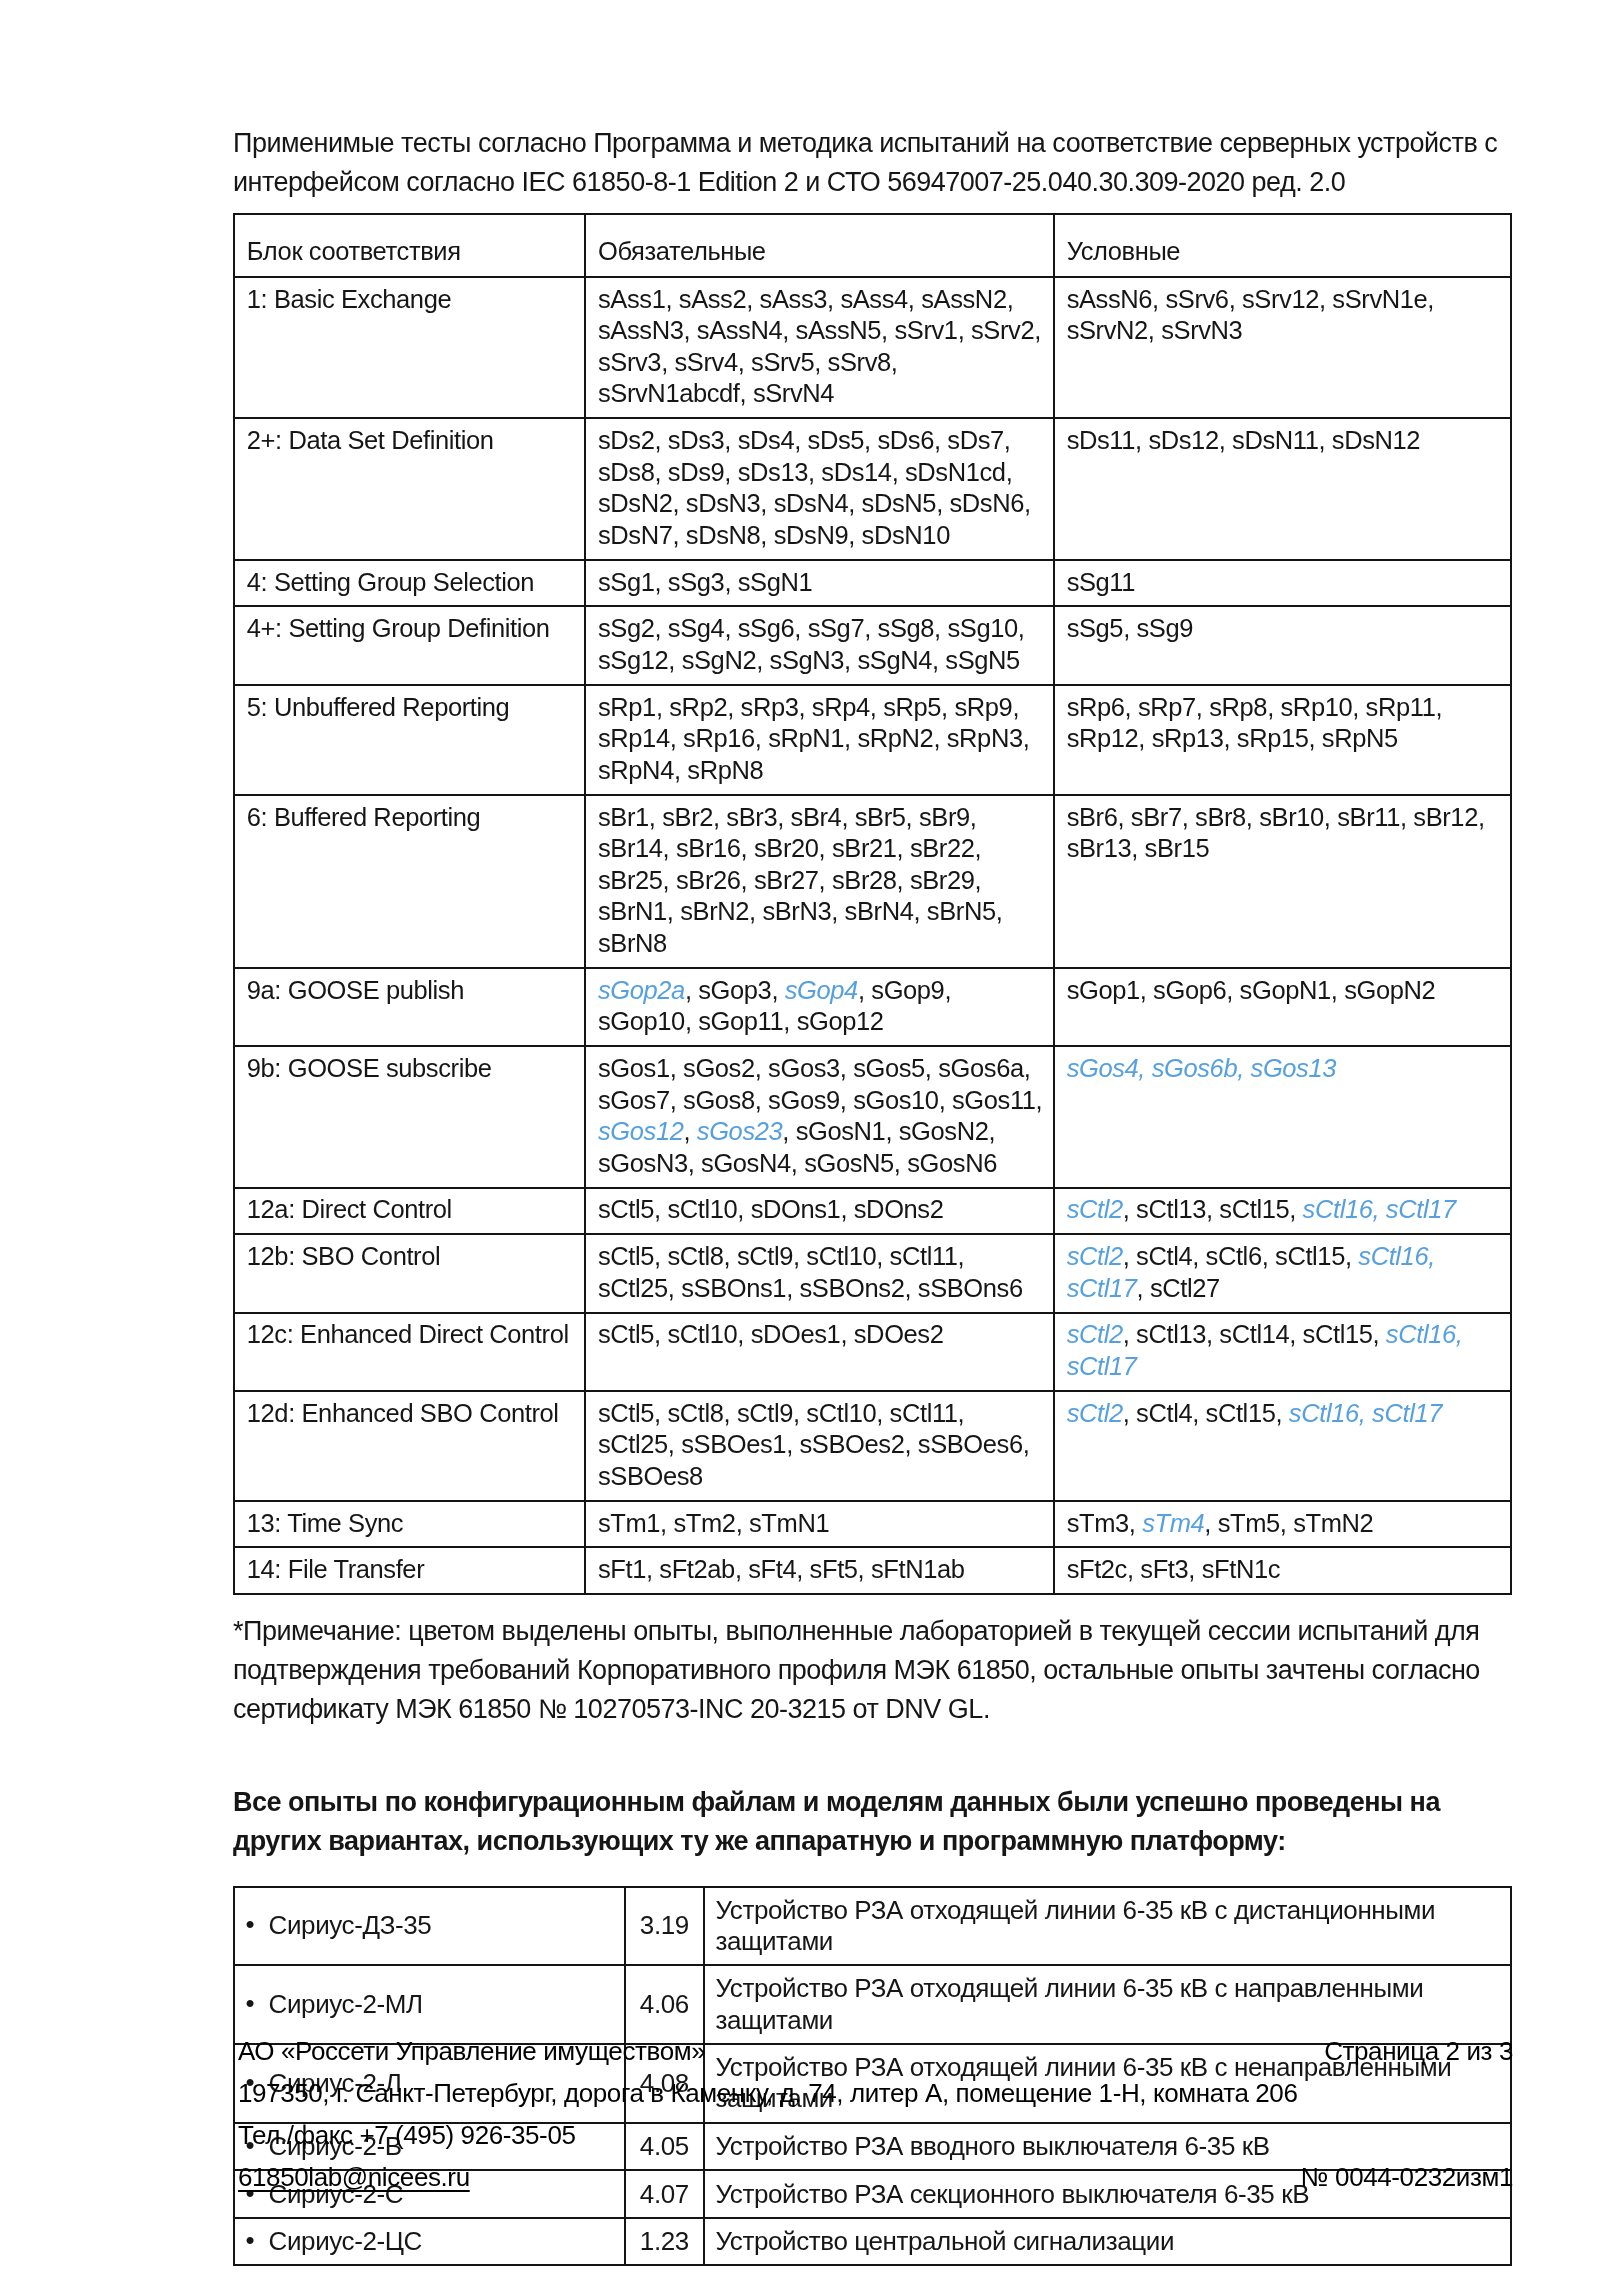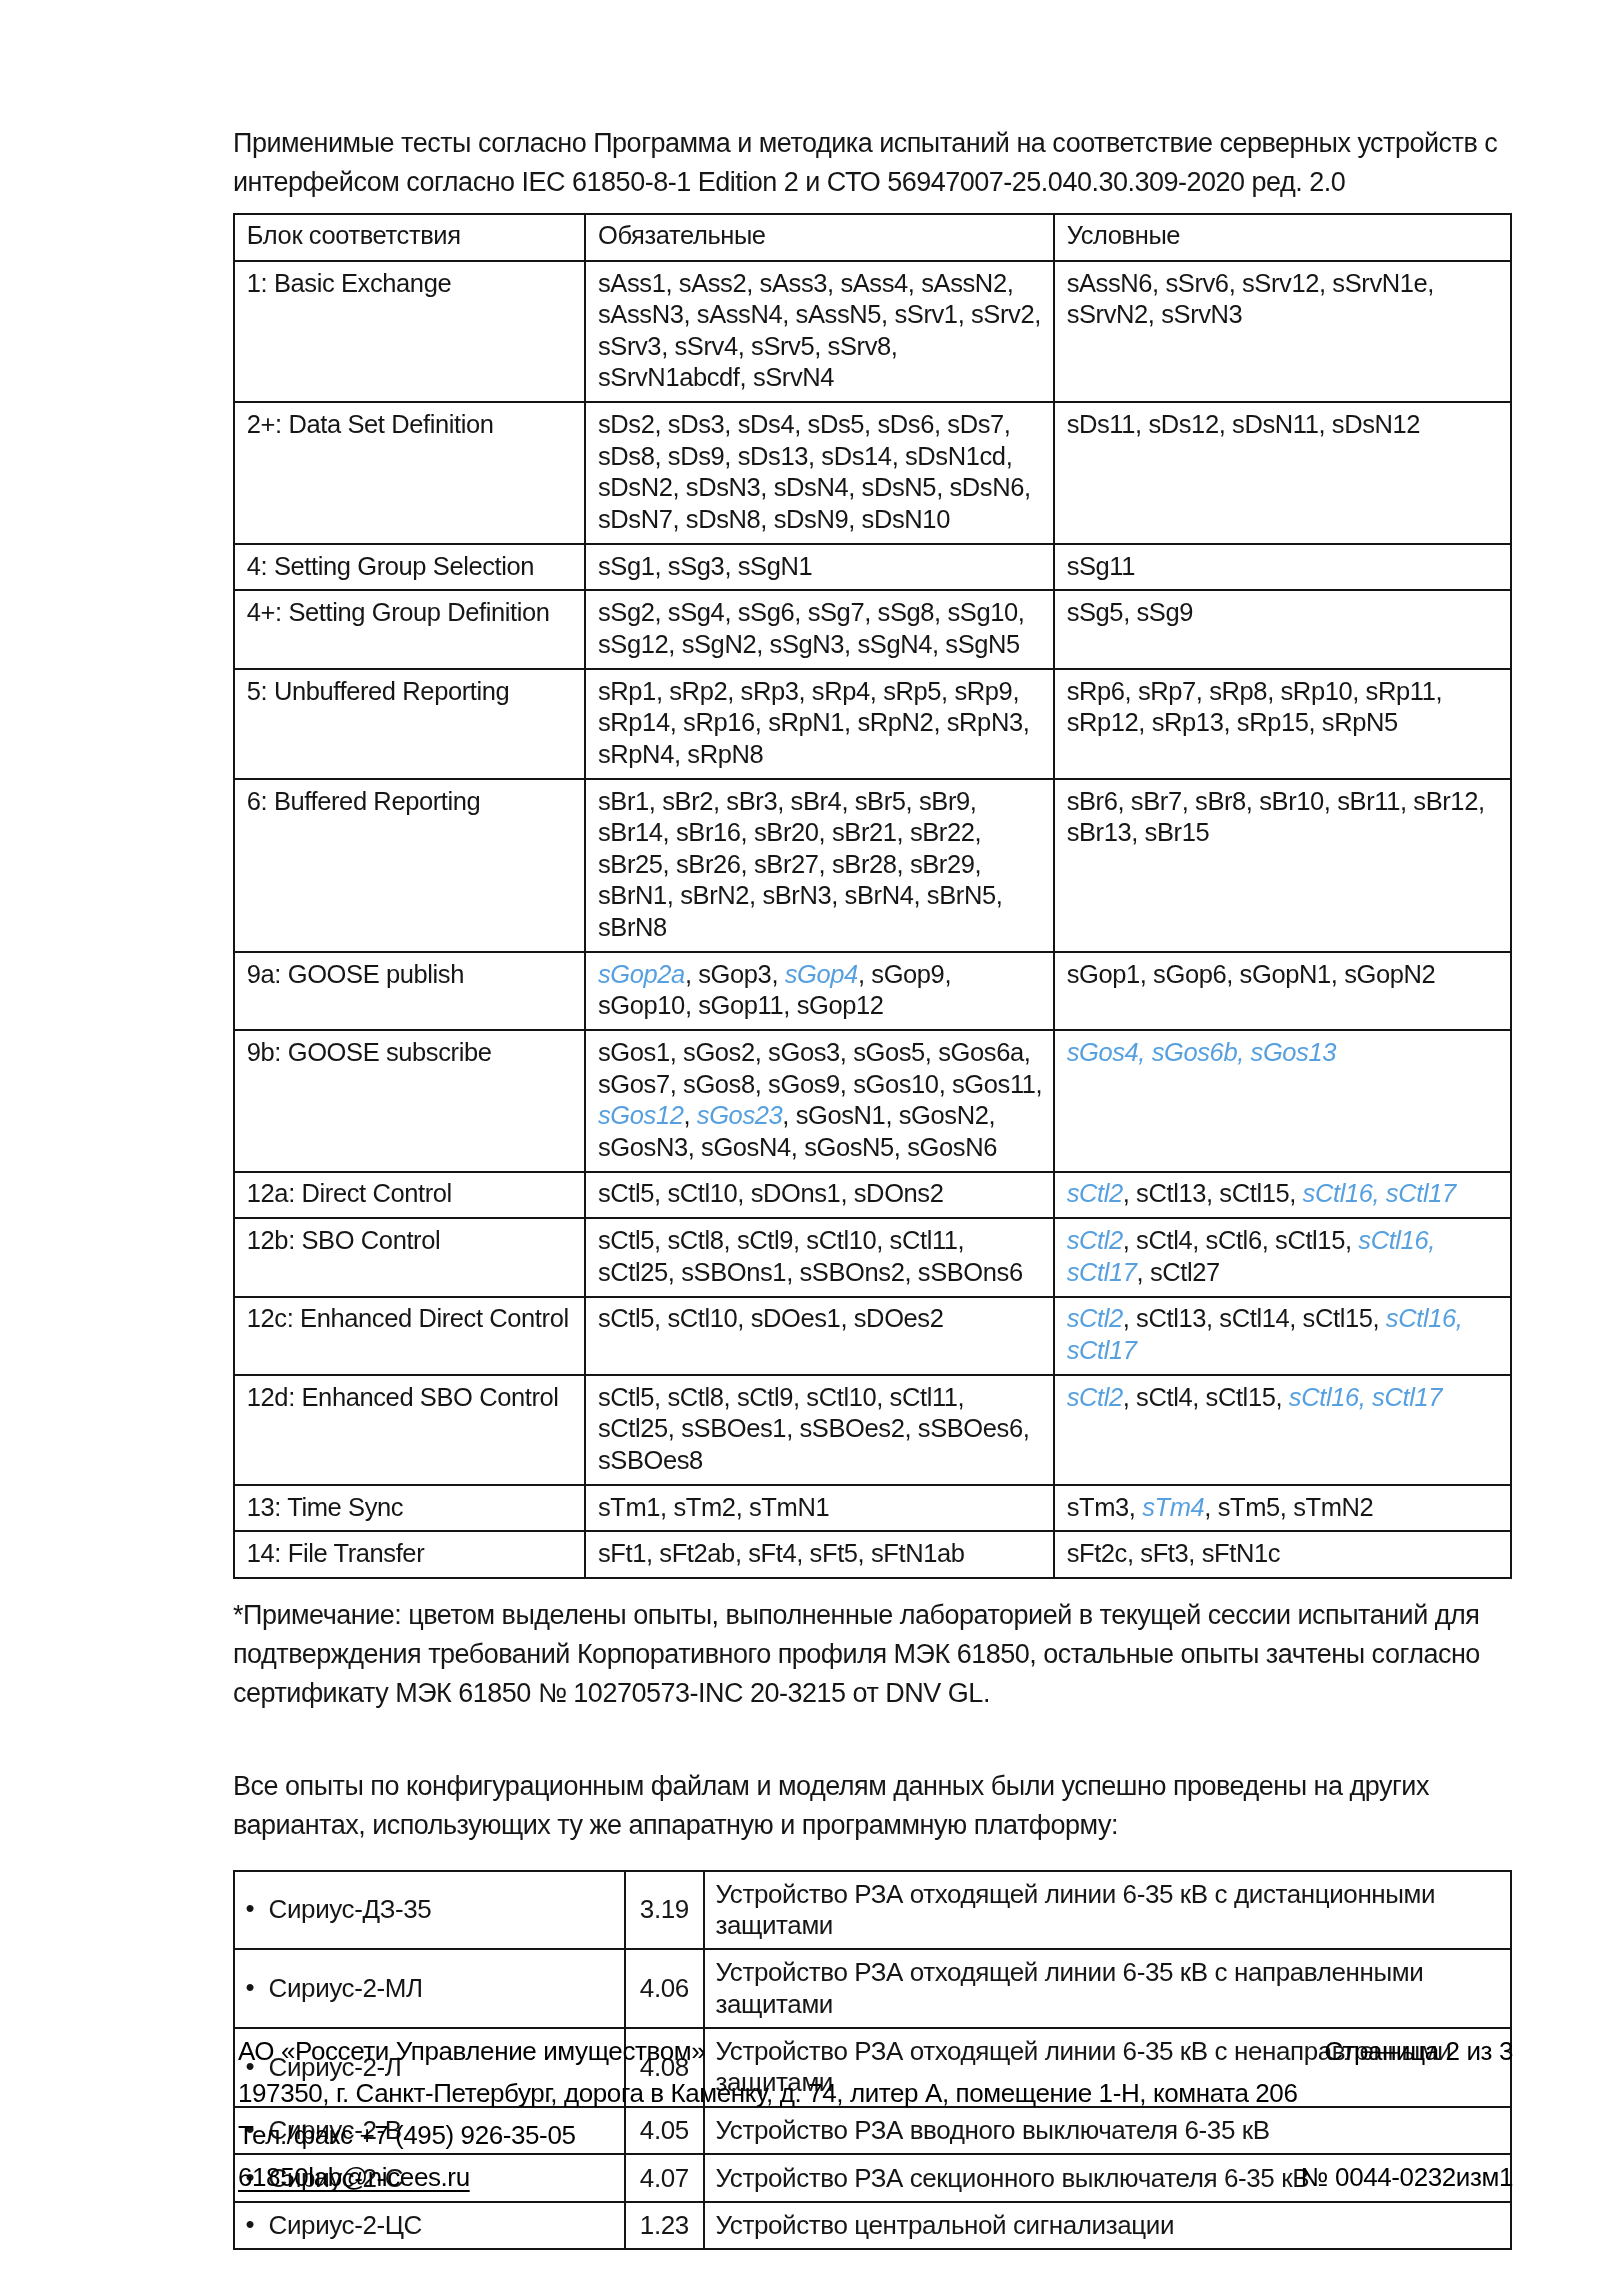--- a/index.html
+++ b/index.html
@@ -9,24 +9,24 @@
     -webkit-font-smoothing:antialiased;
   }
   .content{position:absolute;left:233px;top:124px;width:1279px;}
   .intro{font-size:27px;line-height:1.43;margin:0 0 12px 0;letter-spacing:-0.5px;}
   table{border-collapse:collapse;width:100%;table-layout:fixed;}
   table.conf th,table.conf td{
     border:2px solid #141414;vertical-align:top;text-align:left;
     padding:5.9px 10.5px 7.2px 11.8px;font-size:25.5px;line-height:1.24;
     letter-spacing:-0.4px;font-weight:normal;word-wrap:break-word;
   }
-  table.conf th{padding-top:5px;padding-bottom:7.9px;}
+  table.conf th{padding-top:21px;padding-bottom:7.9px;}
   .hl{color:#56a0e0;font-style:italic;}
   .note{font-size:27px;line-height:1.44;margin:17px 0 0 0;letter-spacing:-0.5px;}
-  .variants{font-size:27px;line-height:1.44;margin:54px 0 25px 0;letter-spacing:-0.5px;}
+  .variants{font-size:27px;line-height:1.44;margin:54px 0 25px 0;letter-spacing:-0.5px;font-weight:bold;}
   table.dev td{
     border:2px solid #141414;font-size:26px;line-height:1.2;
     padding:7.2px 10.5px;letter-spacing:-0.4px;vertical-align:middle;word-wrap:break-word;
   }
   td.dev-name{padding-left:15.7px;}
   td.dev-ver{text-align:center;padding-left:3.9px;padding-right:3.9px;}
   .bullet{display:inline-block;margin-right:14.4px;transform:translateY(-1.3px);}
   .footer{position:absolute;left:238px;top:2030px;width:1275px;
     color:#000000;font-size:26px;line-height:1.62;letter-spacing:-0.4px;}
   .footer-row{display:flex;justify-content:space-between;align-items:baseline;}

